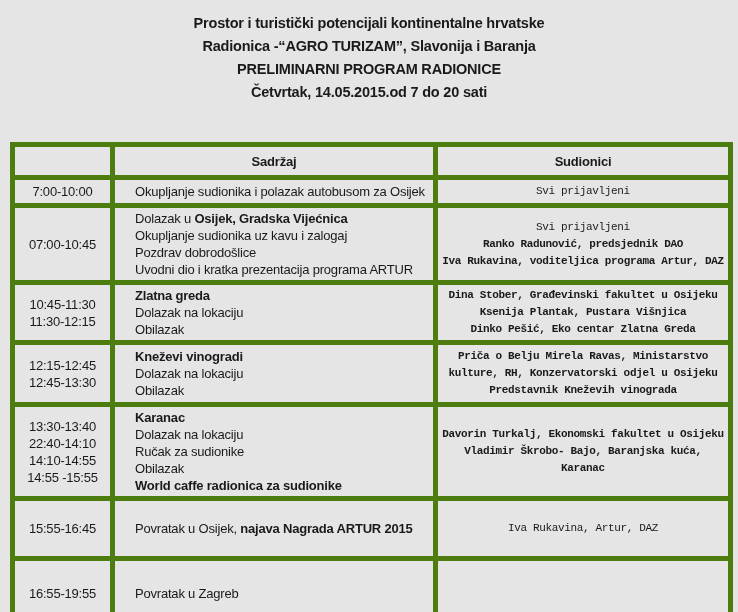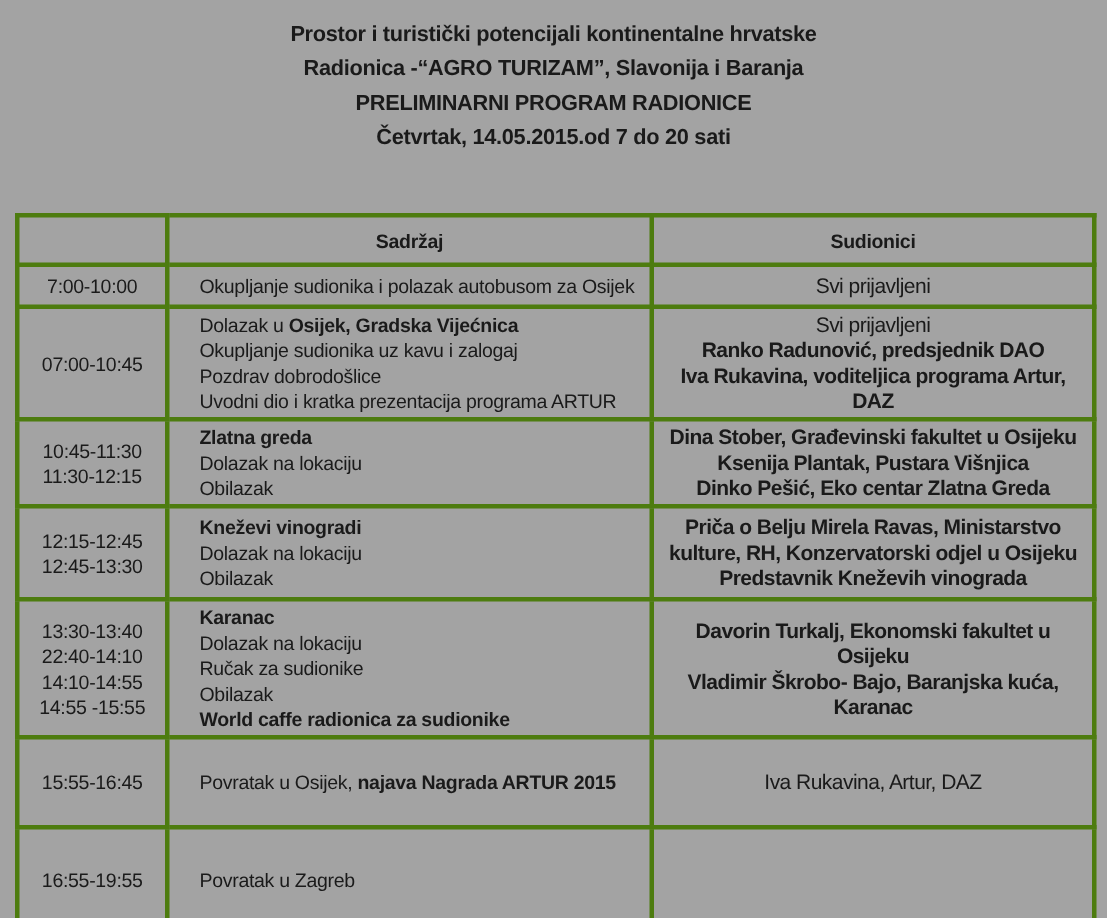--- a/index.html
+++ b/index.html
@@ -1,20 +1,20 @@
 <!DOCTYPE html>
 <html><head>
 <meta charset="utf-8">
 <style>
   html, body { margin: 0; padding: 0; background: #ffffff; }
   .page {
     position: relative;
     width: 738px;
     height: 612px;
-    background: #a3a3a3;
+    background: #e5e5e5;
     font-family: "Liberation Sans", sans-serif;
     color: #1a1a1a;
     overflow: hidden;
   }
   .title-block {
     padding-top: 12px;
     text-align: center;
   }
   .title-line {
     font-size: 14.5px;
@@ -27,36 +27,37 @@
     border-collapse: collapse;
     table-layout: fixed;
     margin: 38px 0 0 10px;
     width: 718px;
     border: 2px solid #1a1a1a;
   }
   col.c-time { width: 100px; }
   col.c-content { width: 323px; }
   col.c-participants { width: 295px; }
   th, td {
-    border: 3px solid #4d7c0f;
+    border: 5px solid #4d7c0f;
     vertical-align: middle;
     padding: 2px 4px;
     font-size: 13px;
     line-height: 17px;
     letter-spacing: -0.2px;
     overflow: hidden;
   }
   thead tr { height: 33px; }
   th { font-weight: bold; text-align: center; }
   td.time-cell { text-align: center; white-space: nowrap; }
   td.content-cell { text-align: left; padding-left: 20px; padding-right: 6px; }
   td.participants-cell {
     text-align: center;
-    font-size: 14px;
+    font-size: 11px;
     letter-spacing: -0.35px;
+    font-family: Liberation Mono, monospace;
   }
   .b { font-weight: bold; }
   
   tbody tr:nth-child(1) { height: 28px; }
   tbody tr:nth-child(2) { height: 66px; }
   tbody tr:nth-child(3) { height: 52px; }
   tbody tr:nth-child(4) { height: 62px; }
   tbody tr:nth-child(5) { height: 85px; }
   tbody tr:nth-child(6) { height: 60px; }
   tbody tr:nth-child(7) { height: 70px; }

